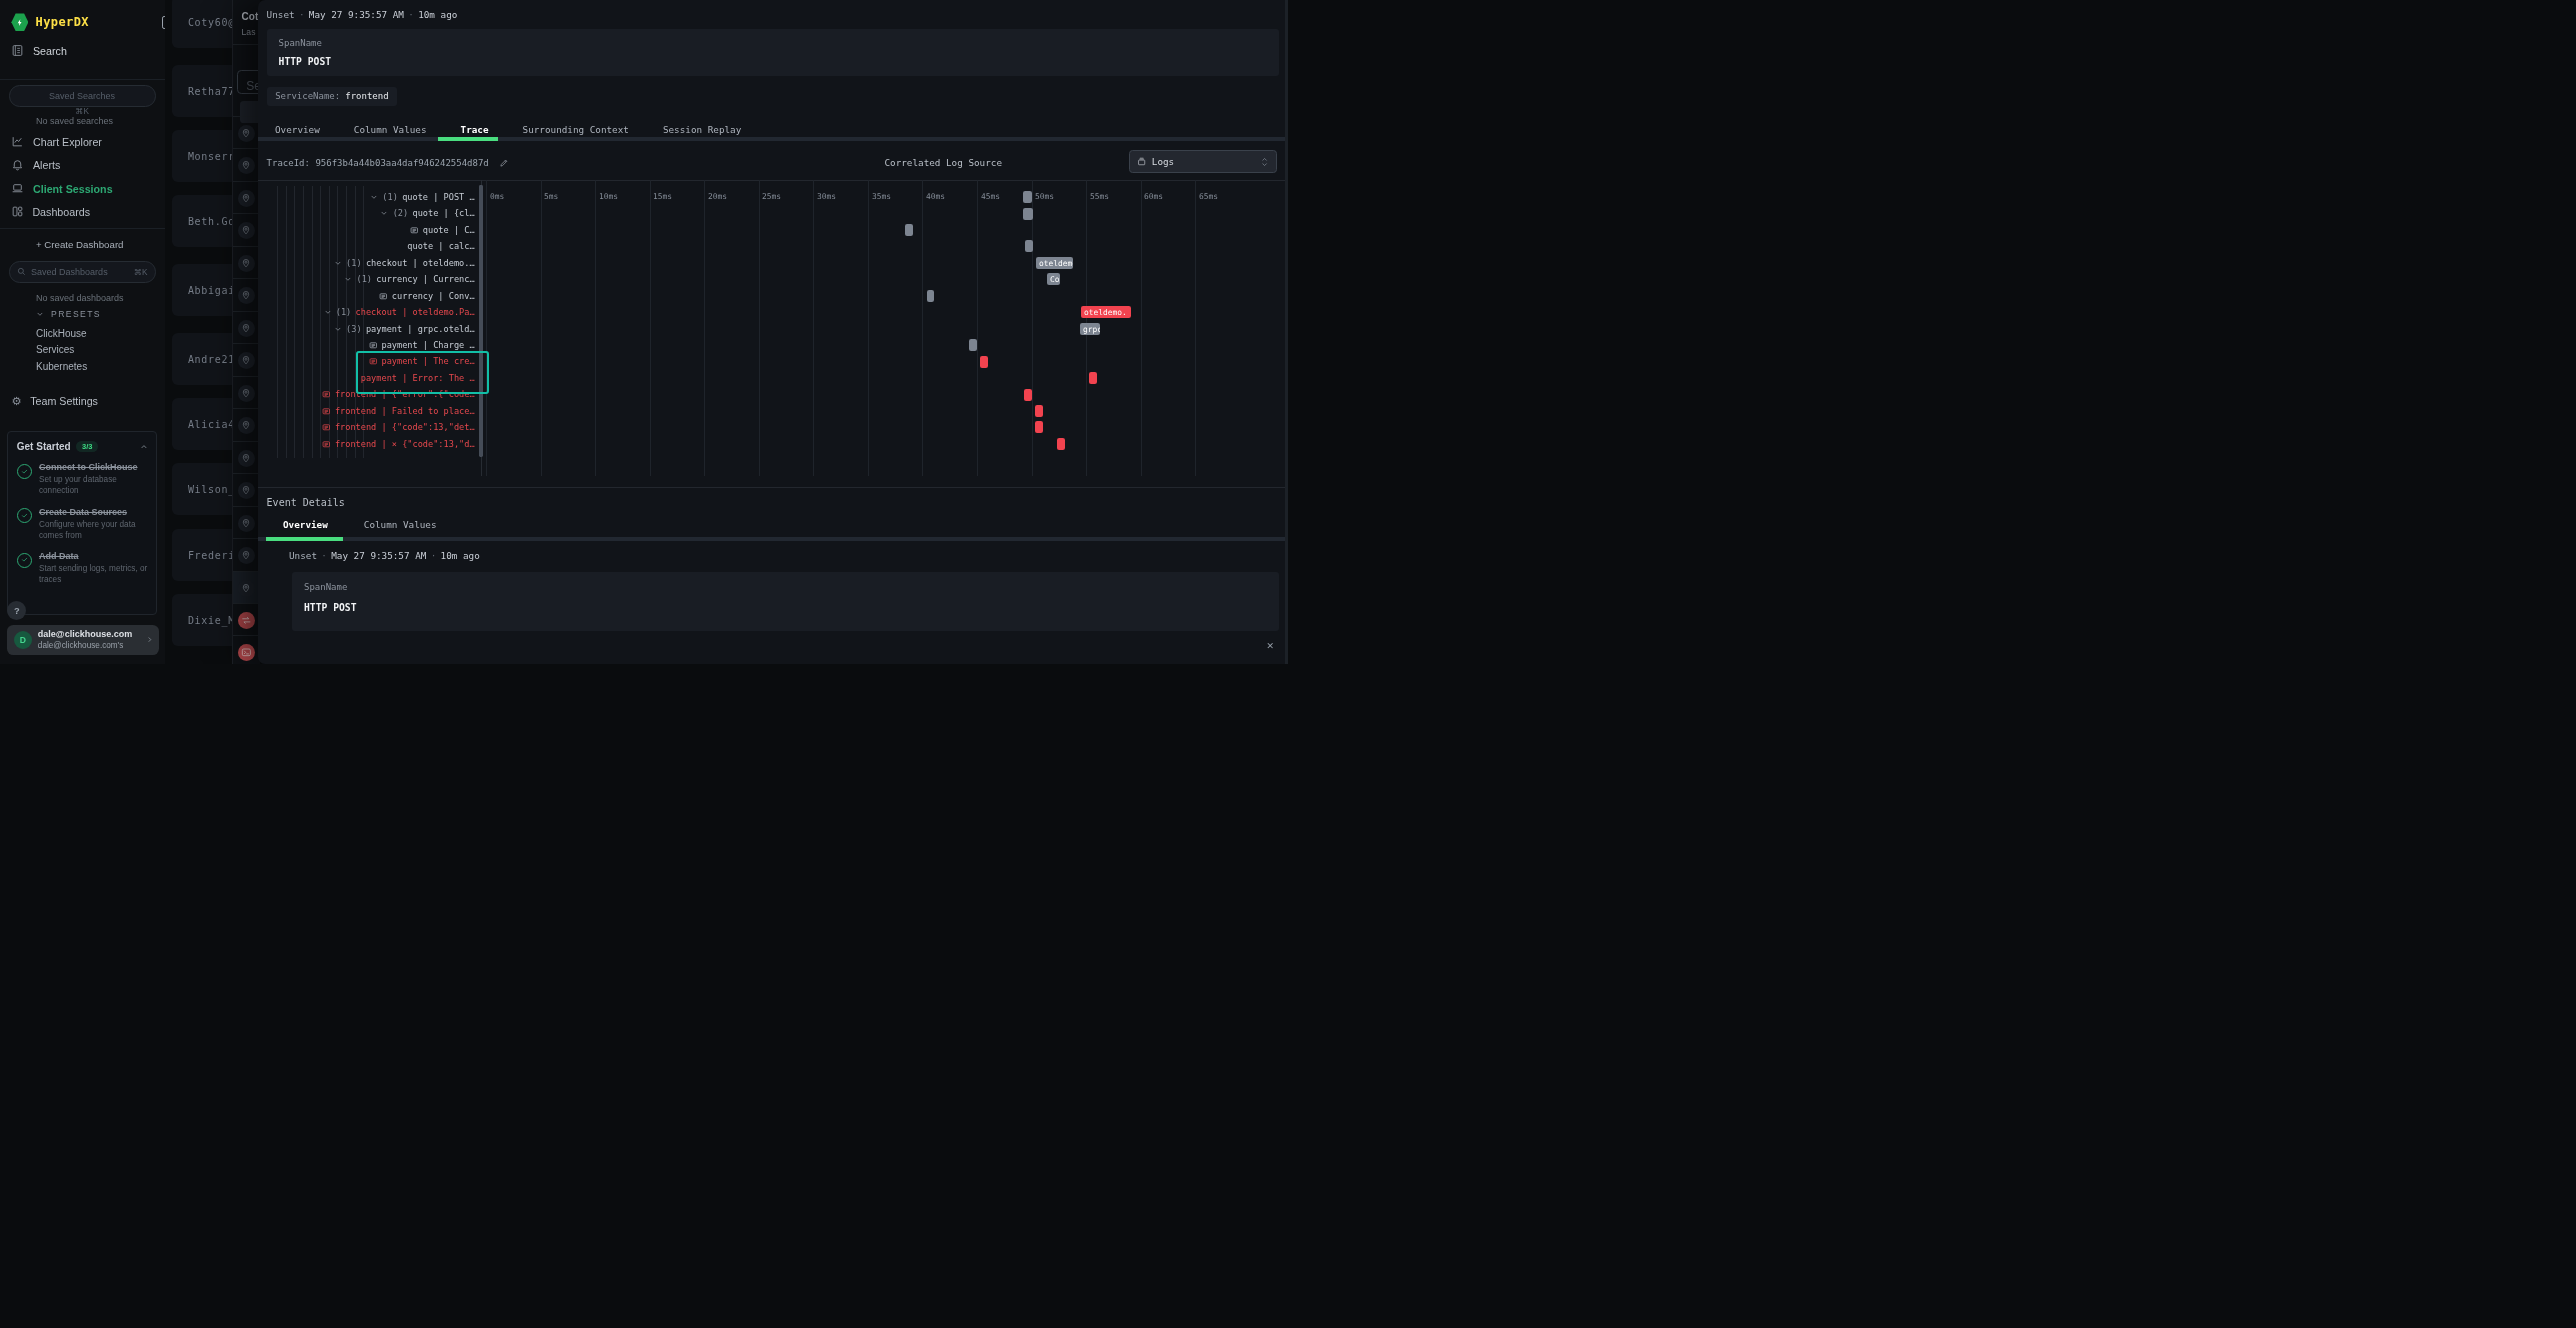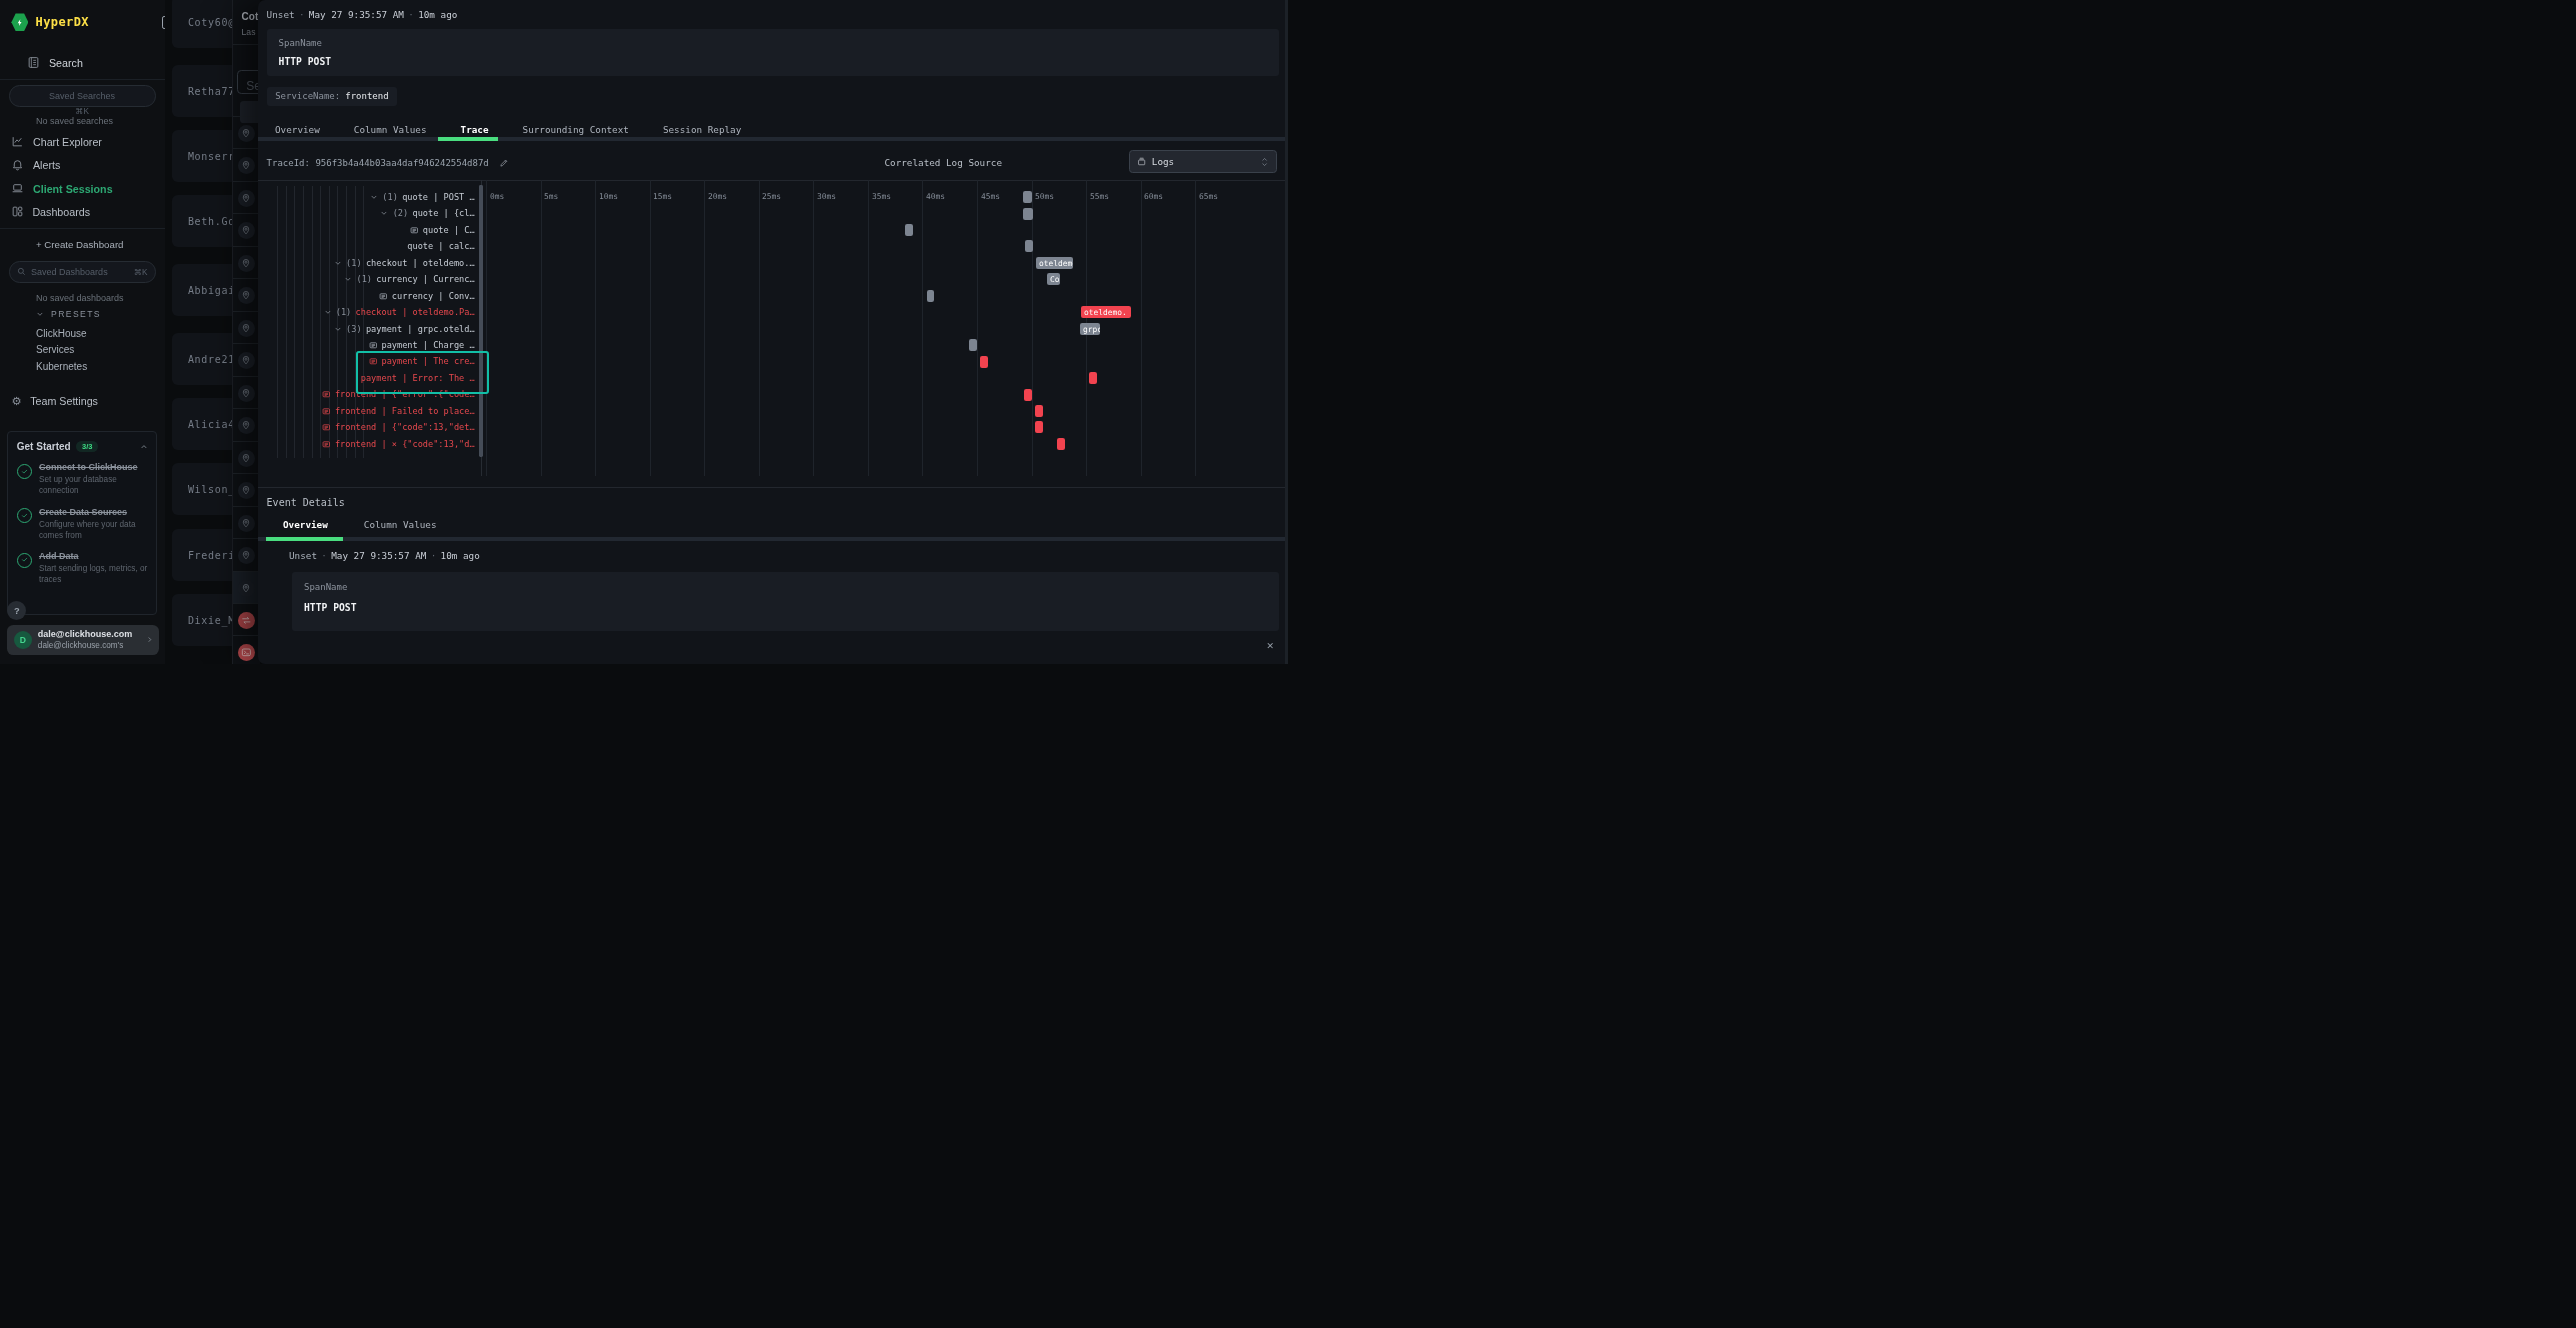--- a/index.html
+++ b/index.html
@@ -93,21 +93,21 @@
   <div class="side-row" style="top:13px;padding:0 11.4px;gap:7.2px;">
     <div class="logo-hex">
       <svg width="7.9" height="9.3" viewBox="0 0 24 24">
           <path d="M13 2L5 14h5l-1 8 8-12h-5l1-8z" fill="#ffffff"></path>
         </svg>
     </div>
     <div class="logo-name" style="flex:1;font-family:'DejaVu Sans Mono',monospace;">HyperDX</div>
     <div class="panel-toggle"></div>
   </div>
 
-  <div class="side-row" style="top:56px;padding:0 11.4px;gap:8.6px;margin-left:16px;">
+  <div class="side-row" style="top:44px;padding:0 11.4px;gap:8.6px;">
     <svg width="13" height="13" viewBox="0 0 24 24">
         <rect x="4" y="3" width="16" height="18" rx="2" fill="none" stroke="#8b929c" stroke-width="1.7"></rect>
         <path d="M8 3v18M11.5 8h5M11.5 12h5M11.5 16h5" stroke="#8b929c" stroke-width="1.5" fill="none"></path>
       </svg>
     <div class="side-label" style="flex:1;font-size:10.7px;color:#cfd4da;">Search</div>
     <svg class="chev-up" viewBox="0 0 24 24">
         <path d="M5 15l7-7 7 7" fill="none" stroke="#9aa3ad" stroke-width="2.2"></path>
       </svg>
   </div>
   <div class="divider-h" style="top:79px;"></div>

